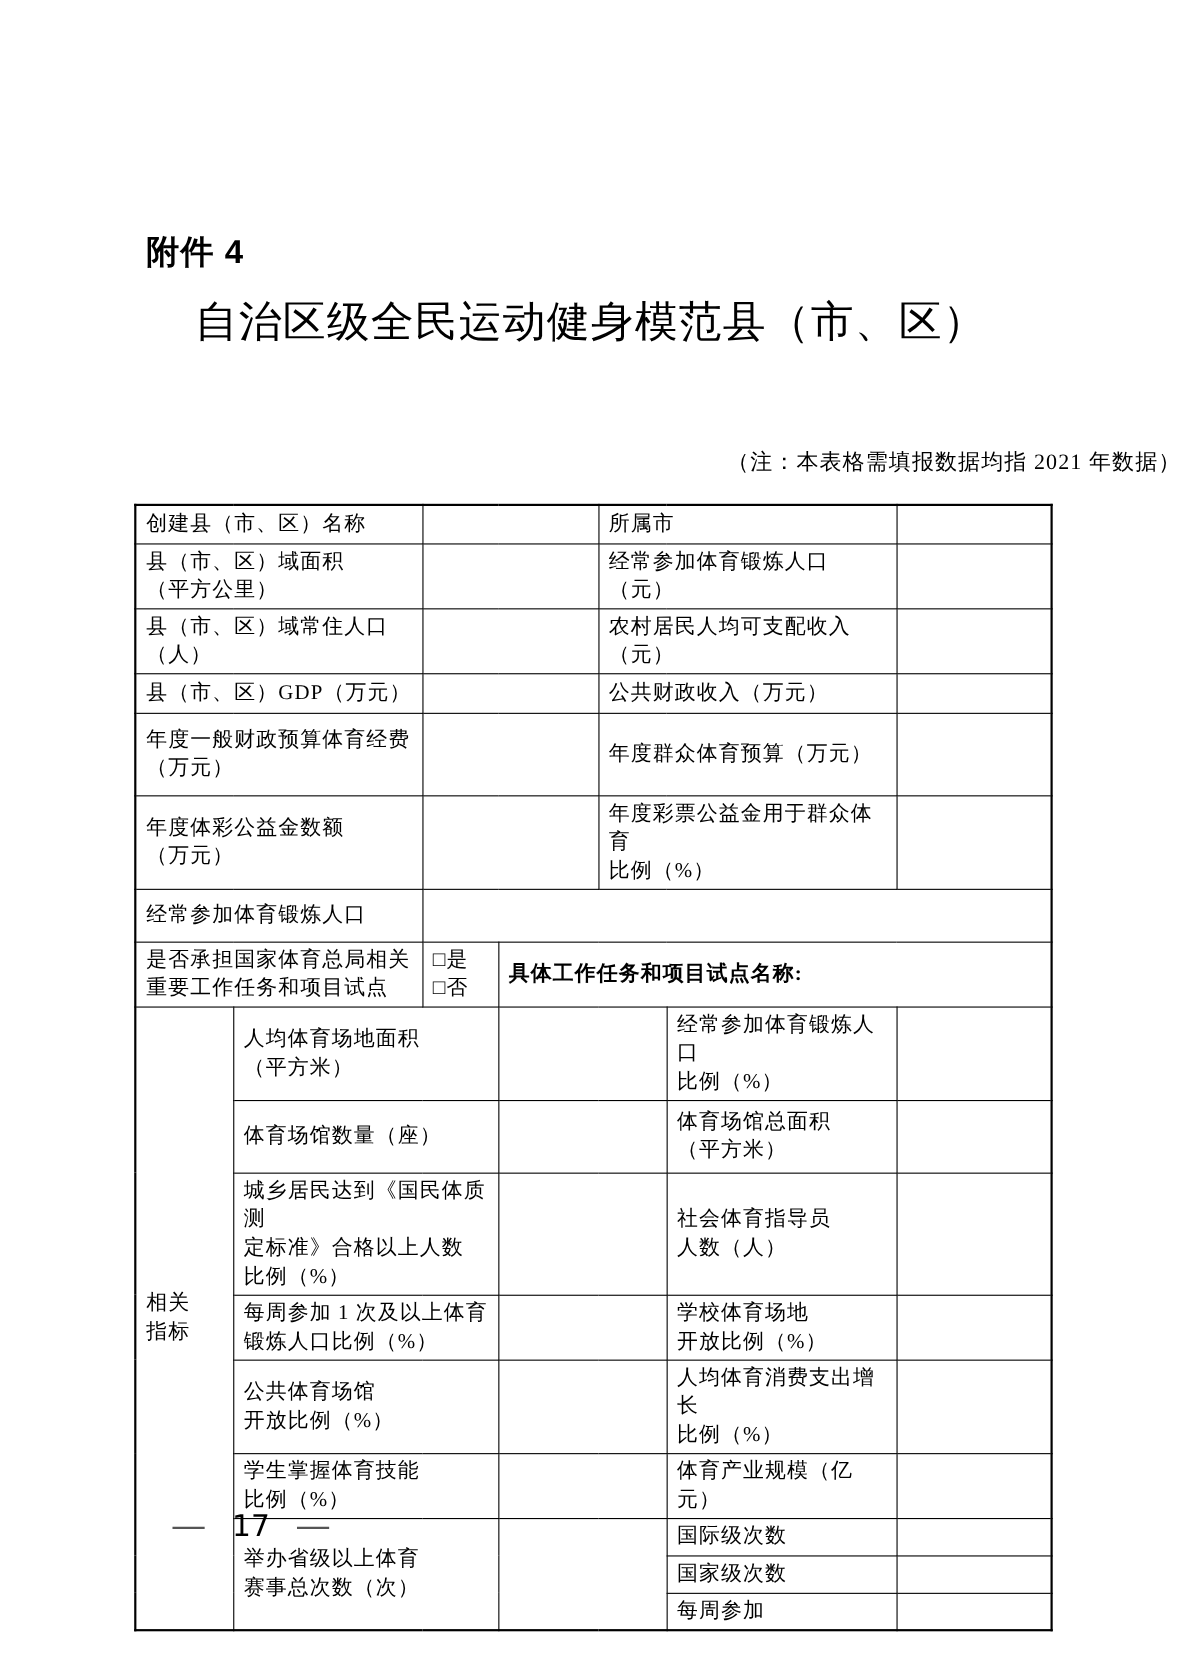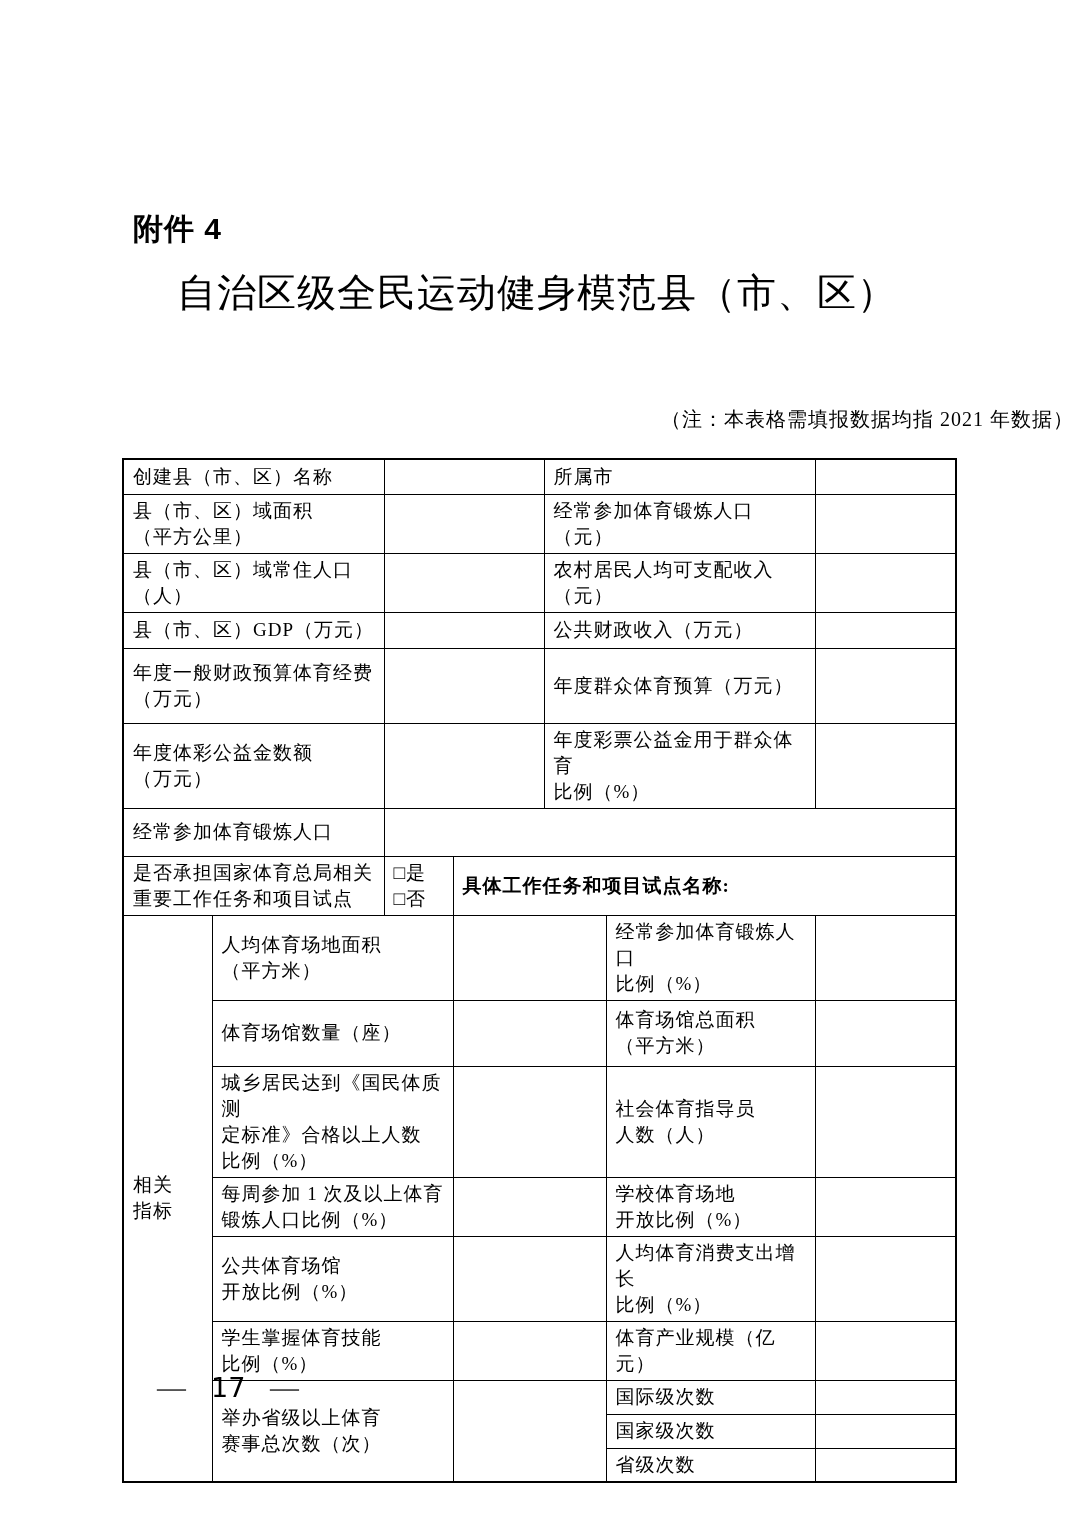--- a/index.html
+++ b/index.html
@@ -208,21 +208,21 @@
 赛事总次数（次）</td>
       <td colspan="2" rowspan="3" class="blank"></td>
       <td>国际级次数</td>
       <td class="blank"></td>
     </tr>
     <tr style="height:34px">
       <td>国家级次数</td>
       <td class="blank"></td>
     </tr>
     <tr style="height:34px">
-      <td>省级次数</td>
+      <td>每周参加</td>
       <td class="blank"></td>
     </tr>
   </tbody>
     </table>
 
   <div class="pagenum">
     <span class="dash">—</span>
     <span>17</span>
     <span class="dash">—</span>
   </div>

